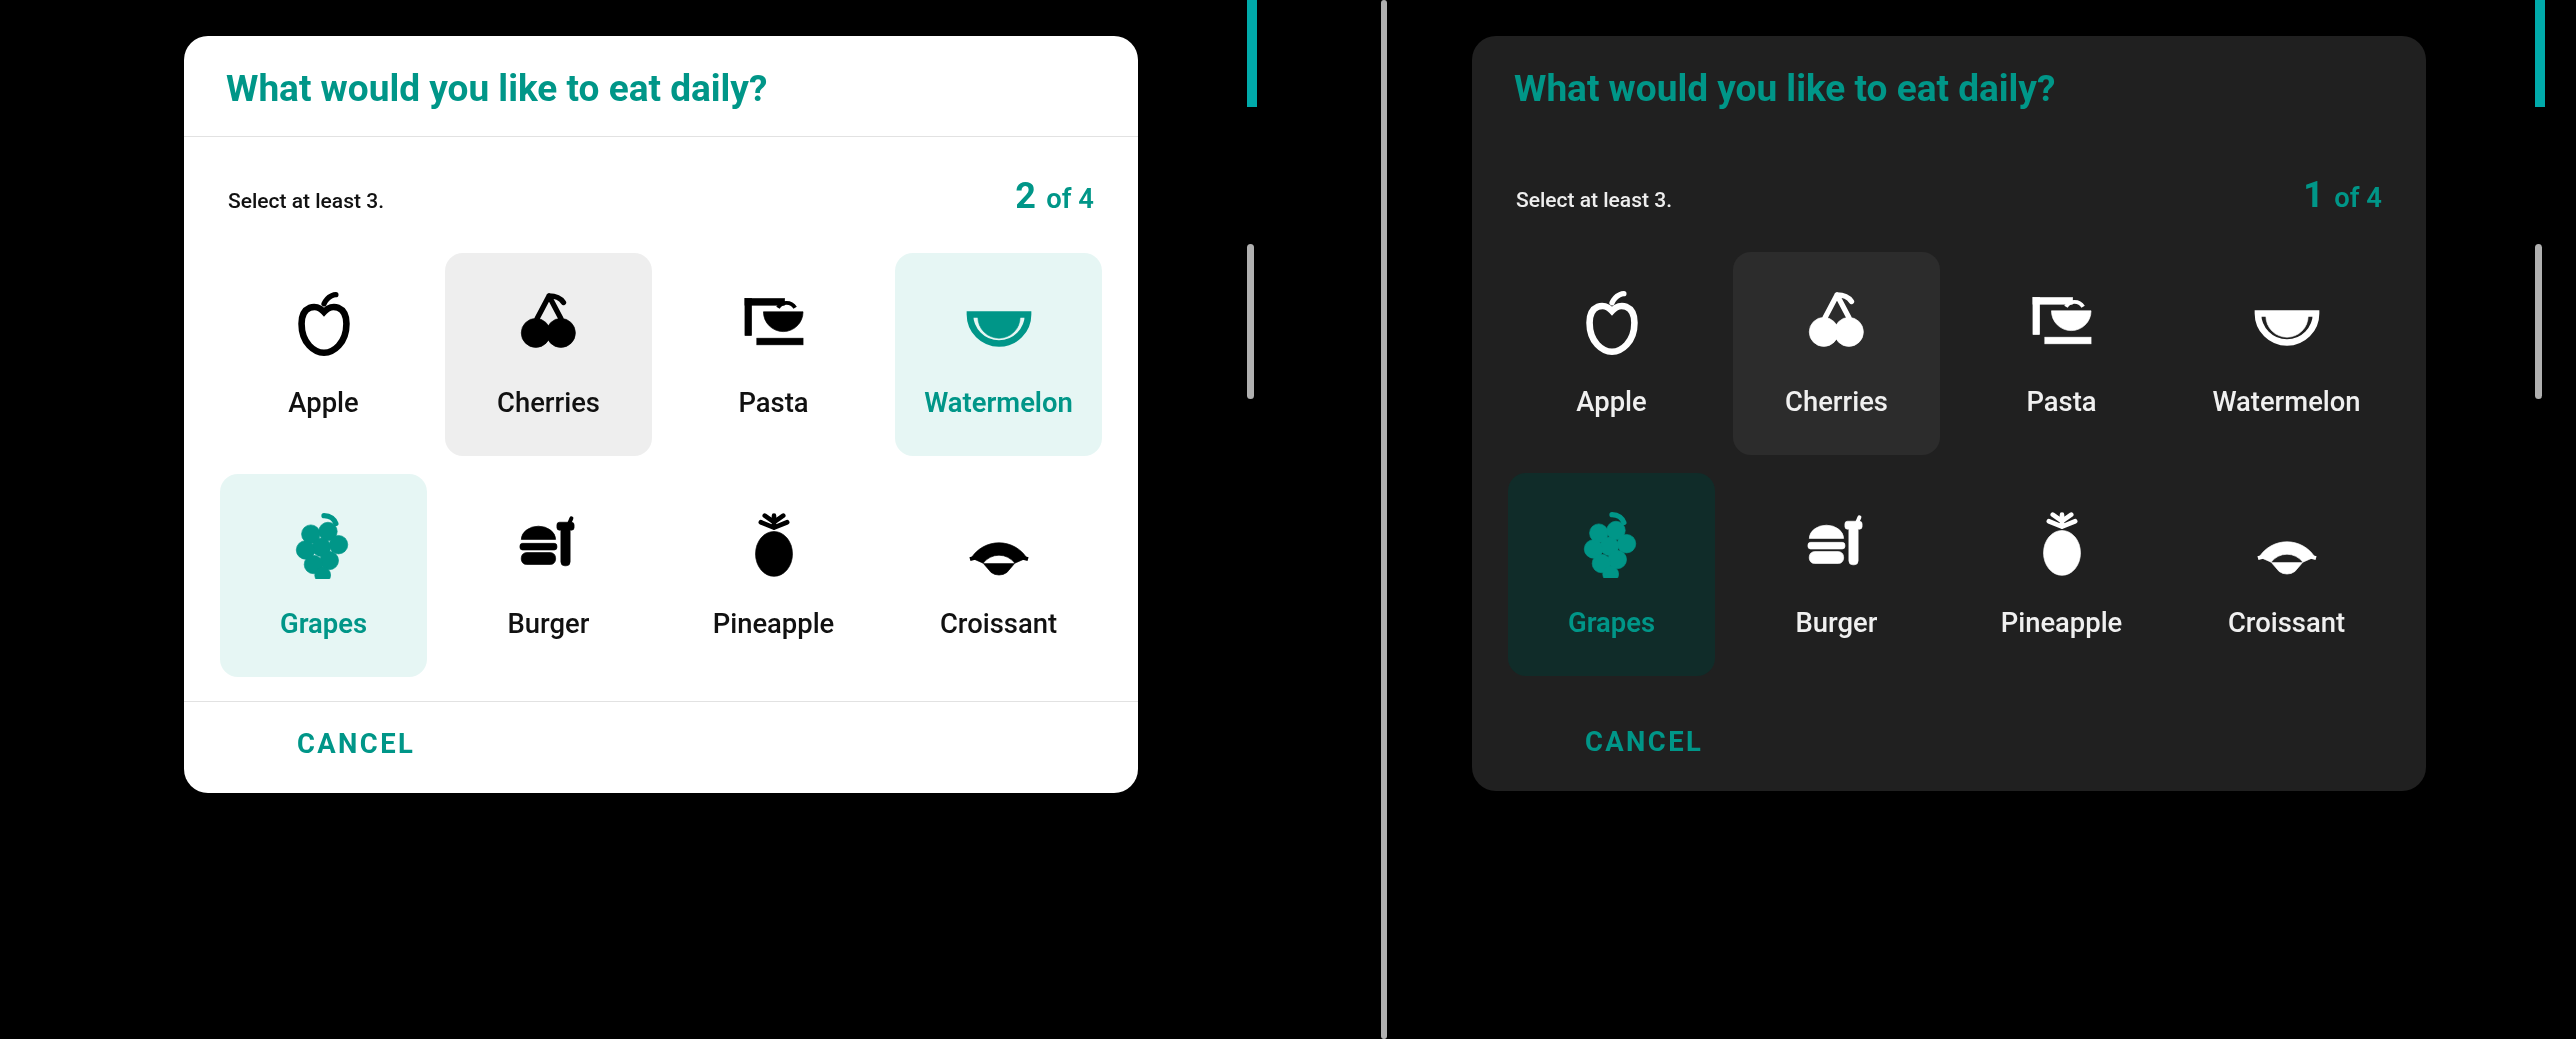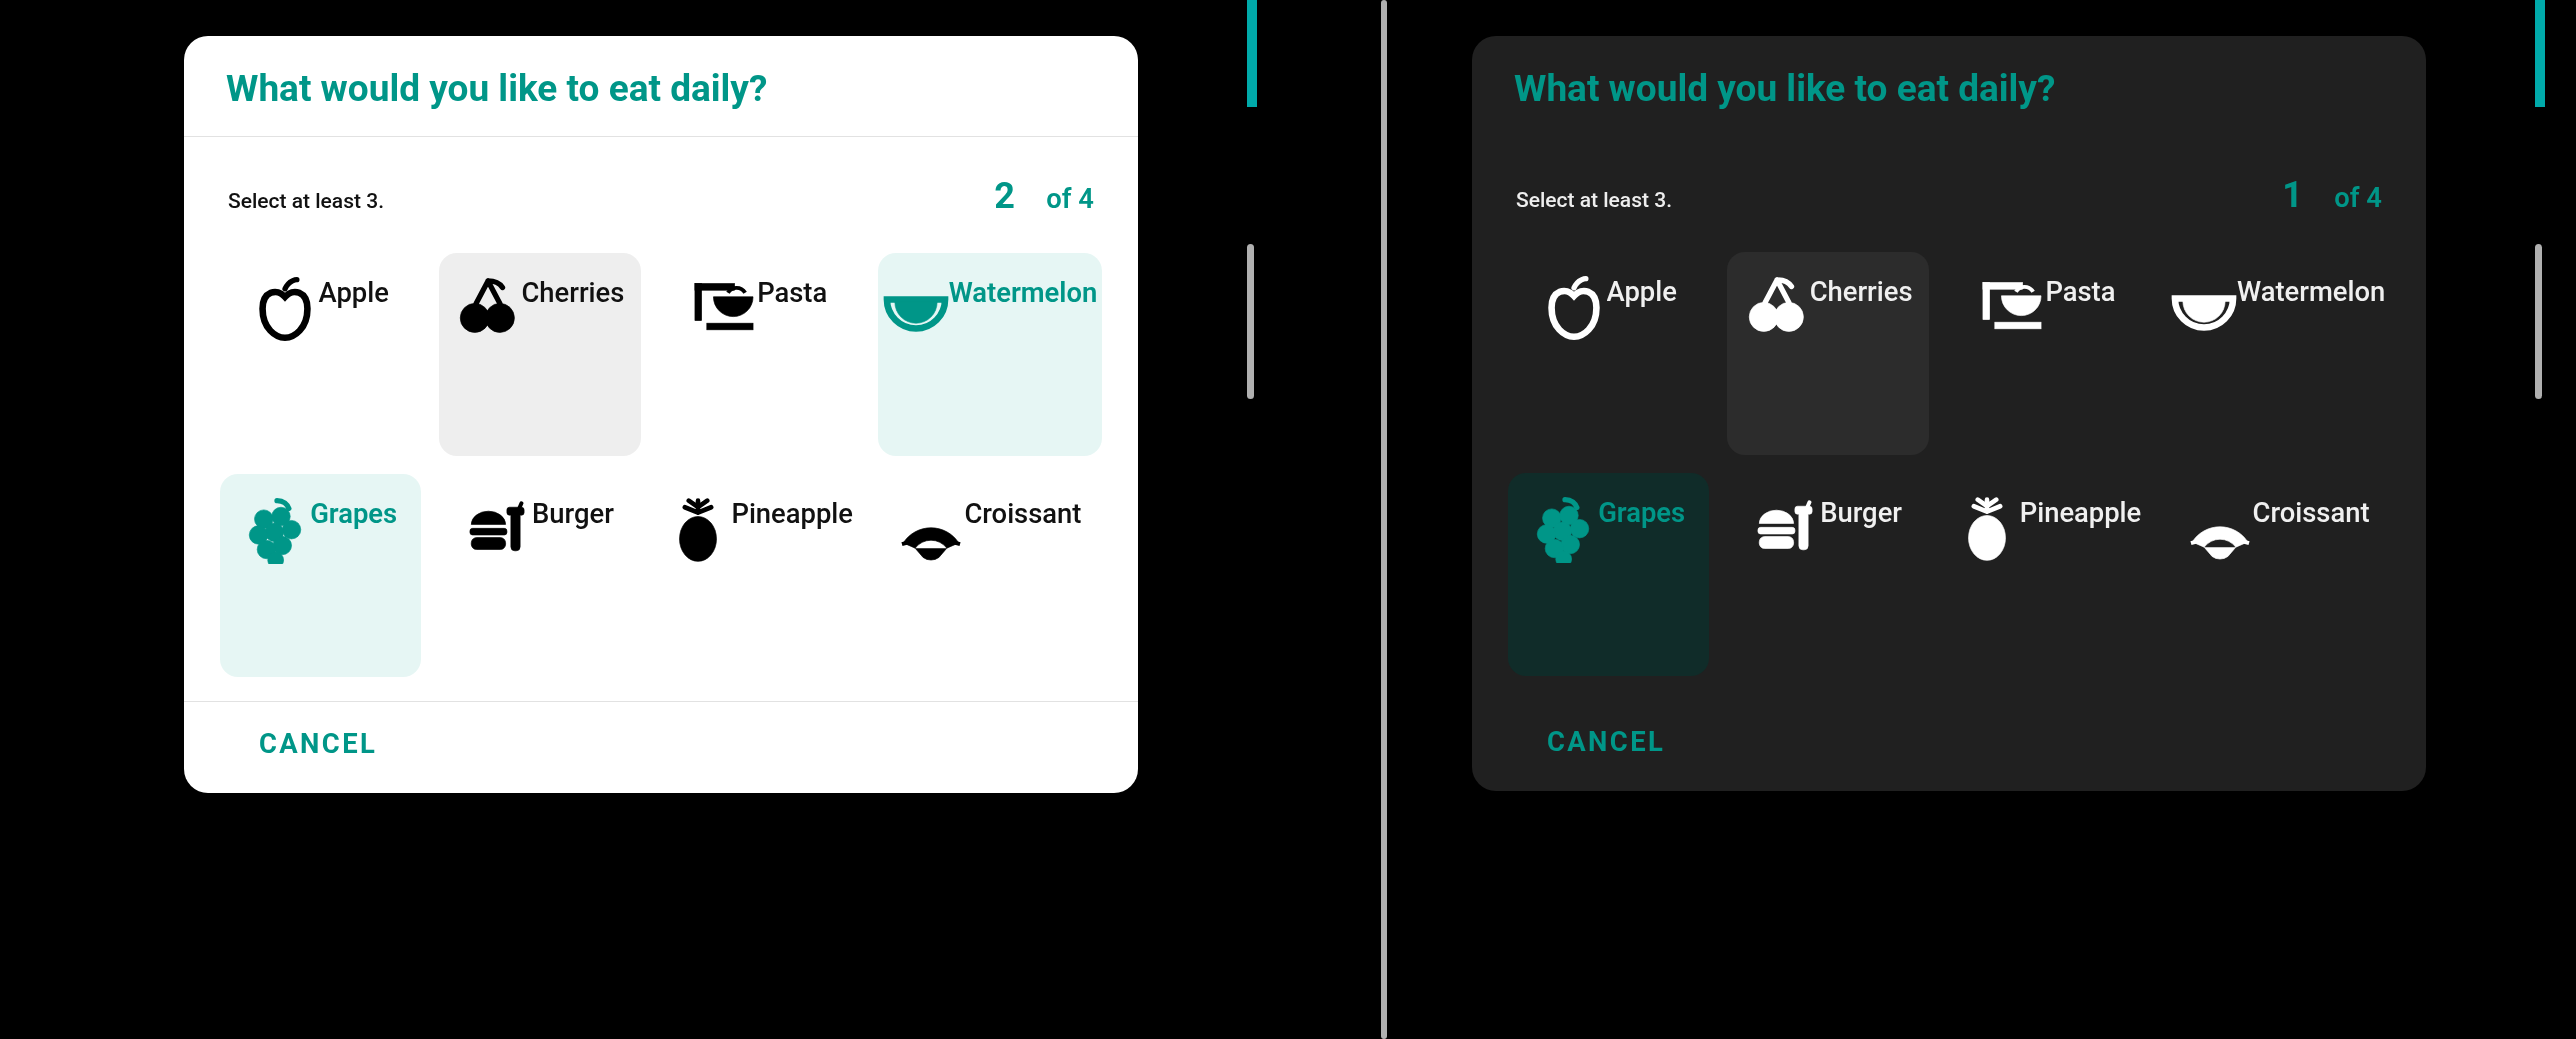--- a/index.html
+++ b/index.html
@@ -83,32 +83,33 @@
     font-weight: 500;
   }
   .phone.light .subheader .instr { color: #111; }
   .phone.dark  .subheader .instr { color: #eee; }
 
   .counter {
     font-size: 27.4px;
     font-weight: 500;
   }
   .counter .sel { color: var(--teal); font-size: 36px; font-weight: 700; margin-right: 3.6px; }
-  .counter .rest { color: var(--teal); font-size: 27.4px; font-weight: 600; margin-left: 21px; }
+  .counter .rest { color: var(--teal); font-size: 27.4px; font-weight: 600; }
 
   .grid {
     display: grid;
     grid-template-columns: repeat(4, 1fr);
     gap: 18px;
     padding: 24px 36px 24px 36px;
   }
   .cell {
     border-radius: 18px;
     display: flex;
-    flex-direction: row;
+    flex-direction: column;
+    align-items: center;
     justify-content: center;
     padding: 24px 4.8px 21.5px 4.8px;
     cursor: pointer;
     min-height: 203px;
   }
   .cell .icon-wrap {
     width: 66px; height: 66px;
     display:flex; align-items:center; justify-content:center;
     margin-bottom: 29px;
   }
@@ -142,21 +143,21 @@
 
   .footer {
     padding: 26px 0 33px 0;
   }
   .phone.light .footer { border-top: 1.2px solid #e2e2e2; }
   .cancel-btn {
     font-size: 27.4px;
     font-weight: 700;
     letter-spacing: 2.4px;
     color: var(--teal);
-    padding-left: 75px;
+    padding-left: 113px;
     cursor: pointer;
     display: inline-block;
   }
 </style>
 </head>
 <body>
 
 <svg width="0" height="0" style="position:absolute">
   <defs>
     <g id="ico-apple">

